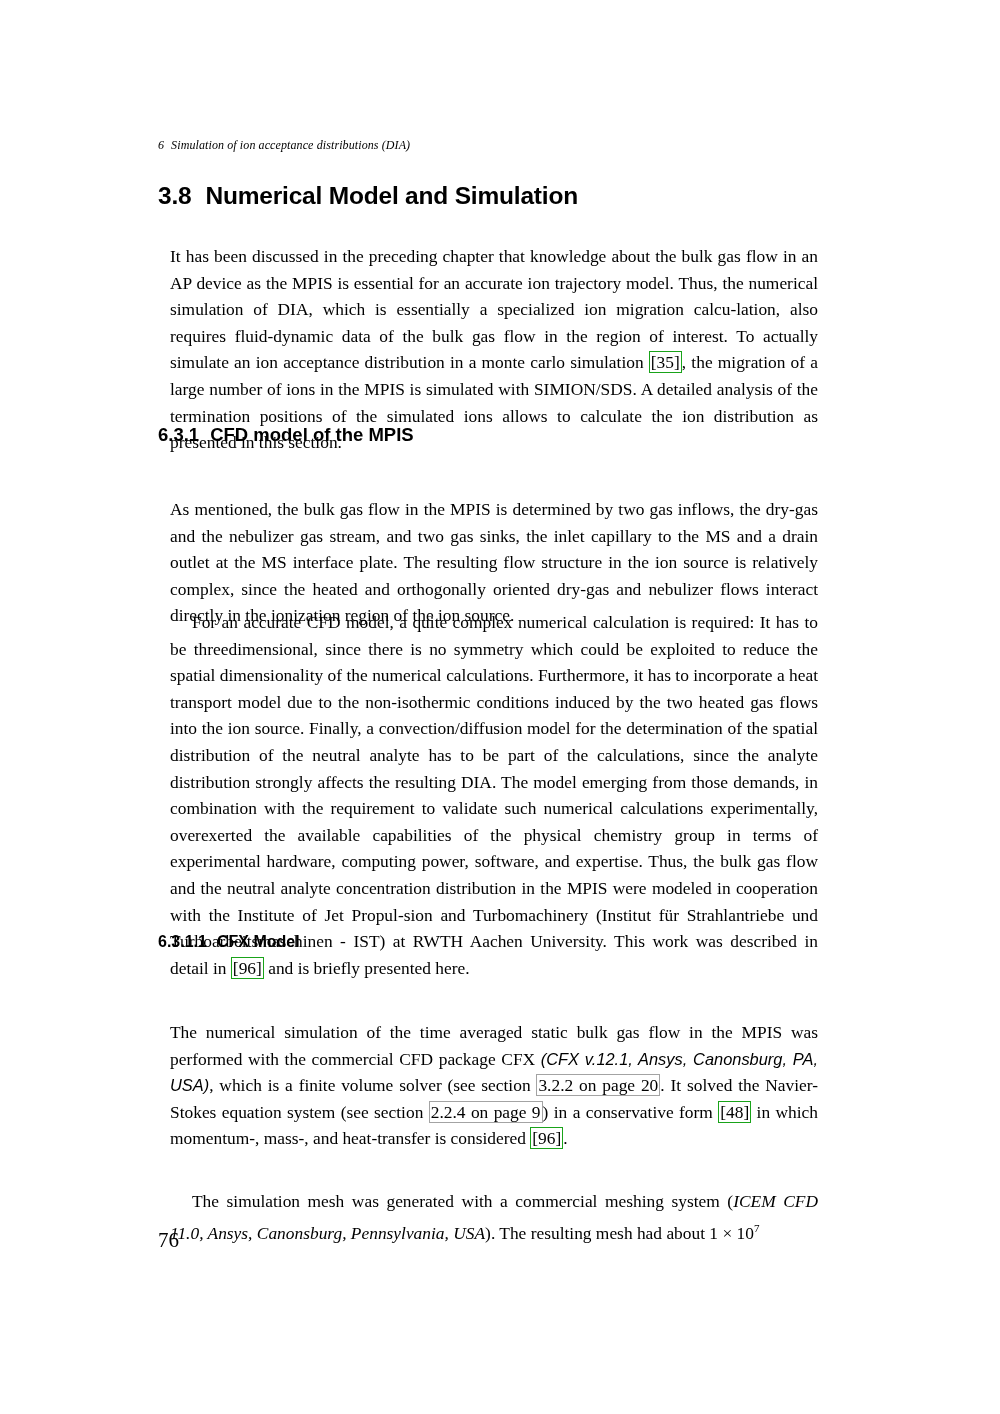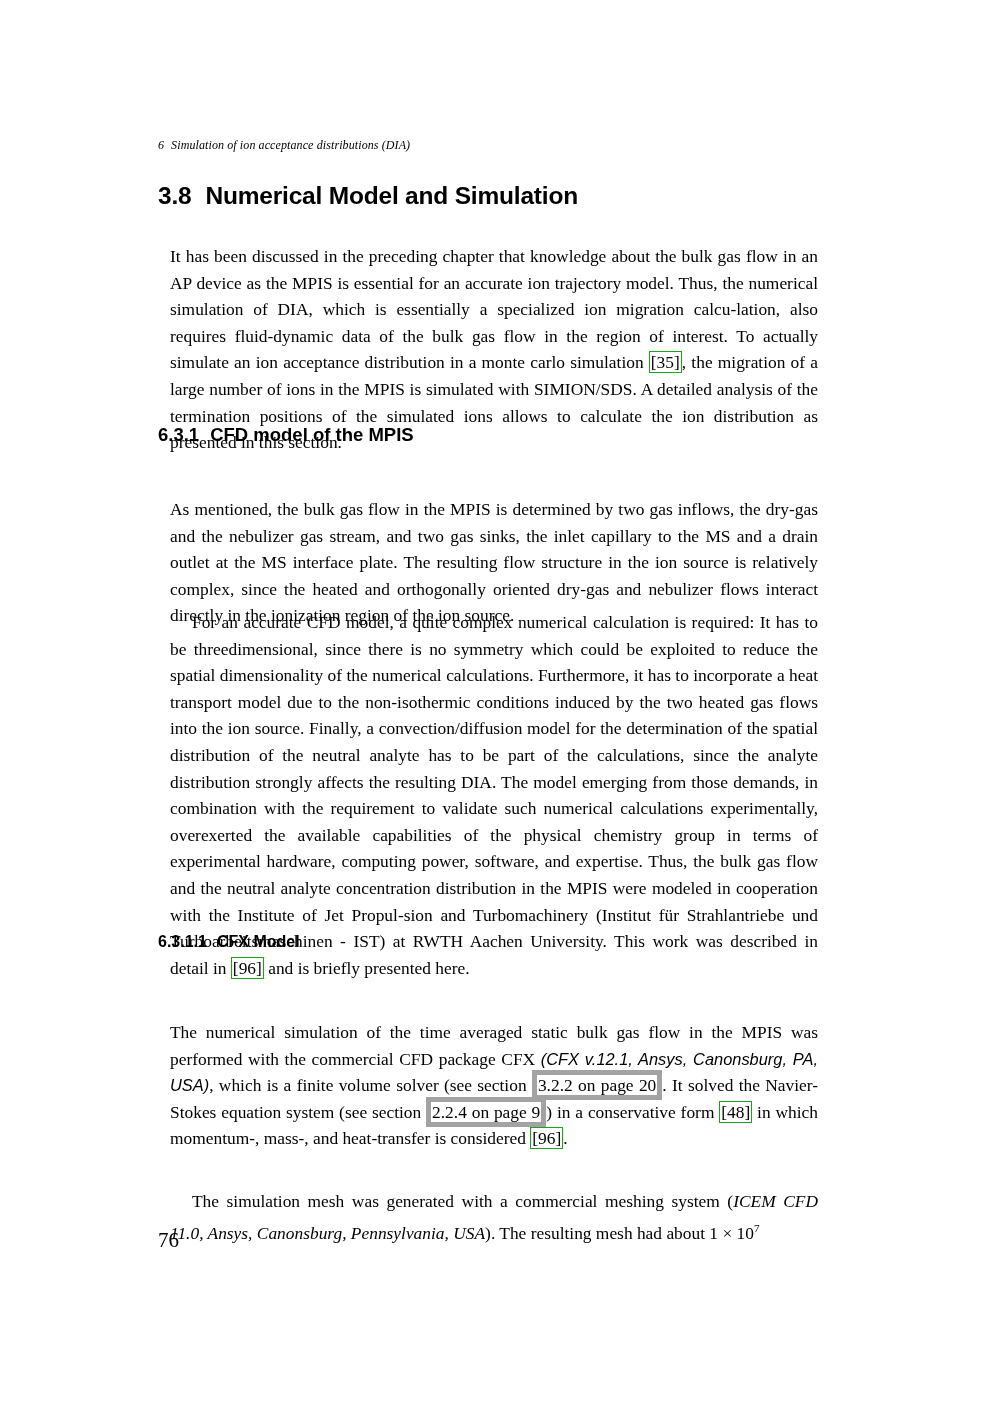--- a/index.html
+++ b/index.html
@@ -78,21 +78,21 @@
     hyphens: manual;
   }
   p.indent { text-indent: 22px; }
 
   .cite-green {
     border: 1px solid #19a319;
     padding: 0 1px;
     line-height: 1.0;
   }
   .cite-red {
-    border: 5px solid #a3a3a3;
+    border: 1px solid #a3a3a3;
     padding: 0 1px;
     line-height: 1.0;
   }
   .it { font-style: italic; }
   .sans-it {
     font-family: "Liberation Sans", sans-serif;
     font-style: italic;
     font-size: 16.4px;
   }
   sup { font-size: 11px; vertical-align: super; }

